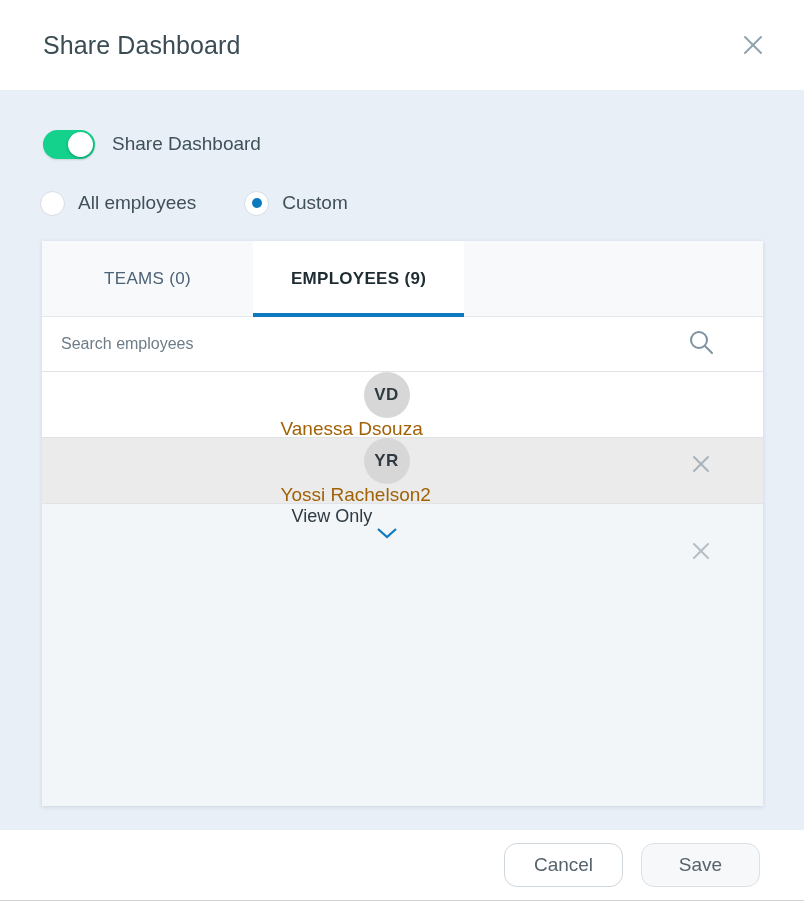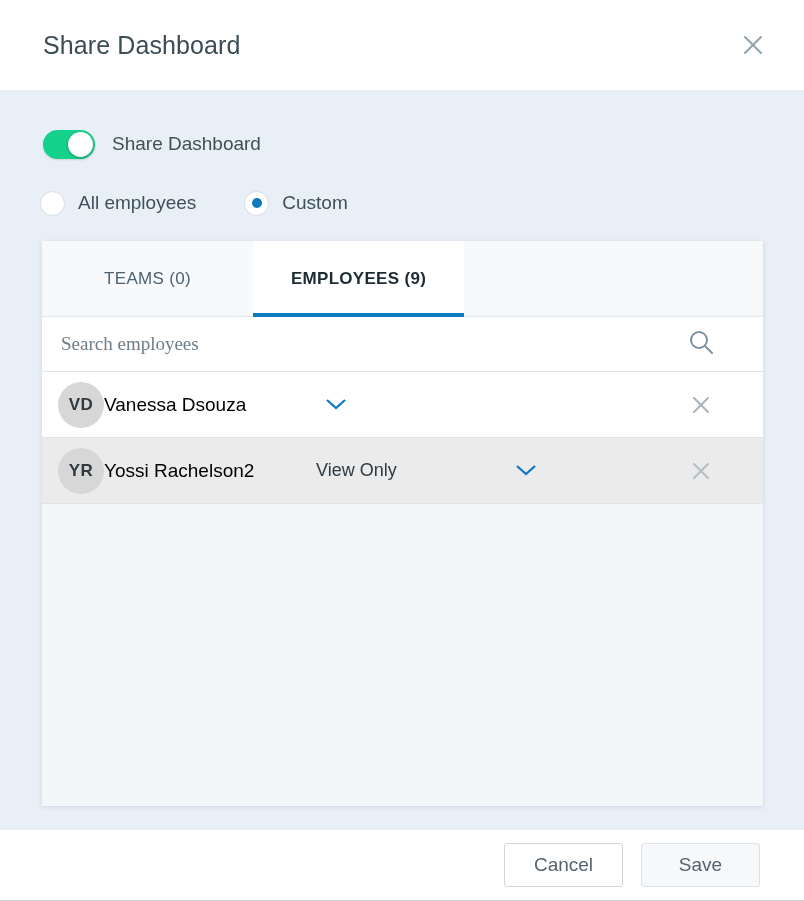--- a/index.html
+++ b/index.html
@@ -219,61 +219,62 @@
     display: flex;
     align-items: center;
     padding: 0 48px 0 16px;
     box-sizing: border-box;
     border-bottom: 1px solid #dfe4e8;
   }
   .search-input {
     border: none;
     outline: none;
     background: transparent;
-    font-family: Liberation Serif, serif;
-    font-size: 19px;
+    font-family: Liberation Sans, sans-serif;
+    font-size: 16px;
     color: #44525c;
     flex: 1;
     padding: 0 0 0 3px;
   }
   .search-input::placeholder { color: #6c7d89; opacity: 1; }
 
   .people-list {
     flex: 1;
     background: #f2f6f9;
     overflow: hidden;
   }
   .person-row {
     height: 66px;
     display: flex;
     align-items: center;
     padding: 0 48px 0 16px;
     box-sizing: border-box;
     border-bottom: 1px solid #e1e4e6;
     cursor: pointer;
+    flex-direction: column;
   }
   .person-row.plain { background: #ffffff; }
   .person-row.hover { background: #ebebeb; }
   .avatar {
     width: 46px;
     height: 46px;
     border-radius: 50%;
     background: #d7d7d7;
     display: flex;
     align-items: center;
     justify-content: center;
     font-size: 17px;
     font-weight: bold;
     color: #2f3a41;
     letter-spacing: 0.5px;
     flex: none;
   }
   .person-name {
     font-size: 19px;
-    color: #000000;
+    color: #a16207;
     width: 212px;
     flex: none;
   }
   .role-cell {
     display: flex;
     align-items: center;
     width: 190px;
     flex: none;
   }
   .role-icon {
@@ -312,21 +313,21 @@
     align-items: center;
     justify-content: flex-end;
     padding-right: 44px;
     gap: 18px;
     border-bottom: 1px solid #cfd4d8;
     box-sizing: border-box;
   }
   .btn {
     width: 119px;
     height: 44px;
-    border-radius: 3px;
+    border-radius: 13px;
     display: flex;
     align-items: center;
     justify-content: center;
     font-size: 19px;
     cursor: pointer;
     box-sizing: border-box;
   }
   .btn-cancel {
     background: #ffffff;
     border: 1px solid #cfd6dc;

